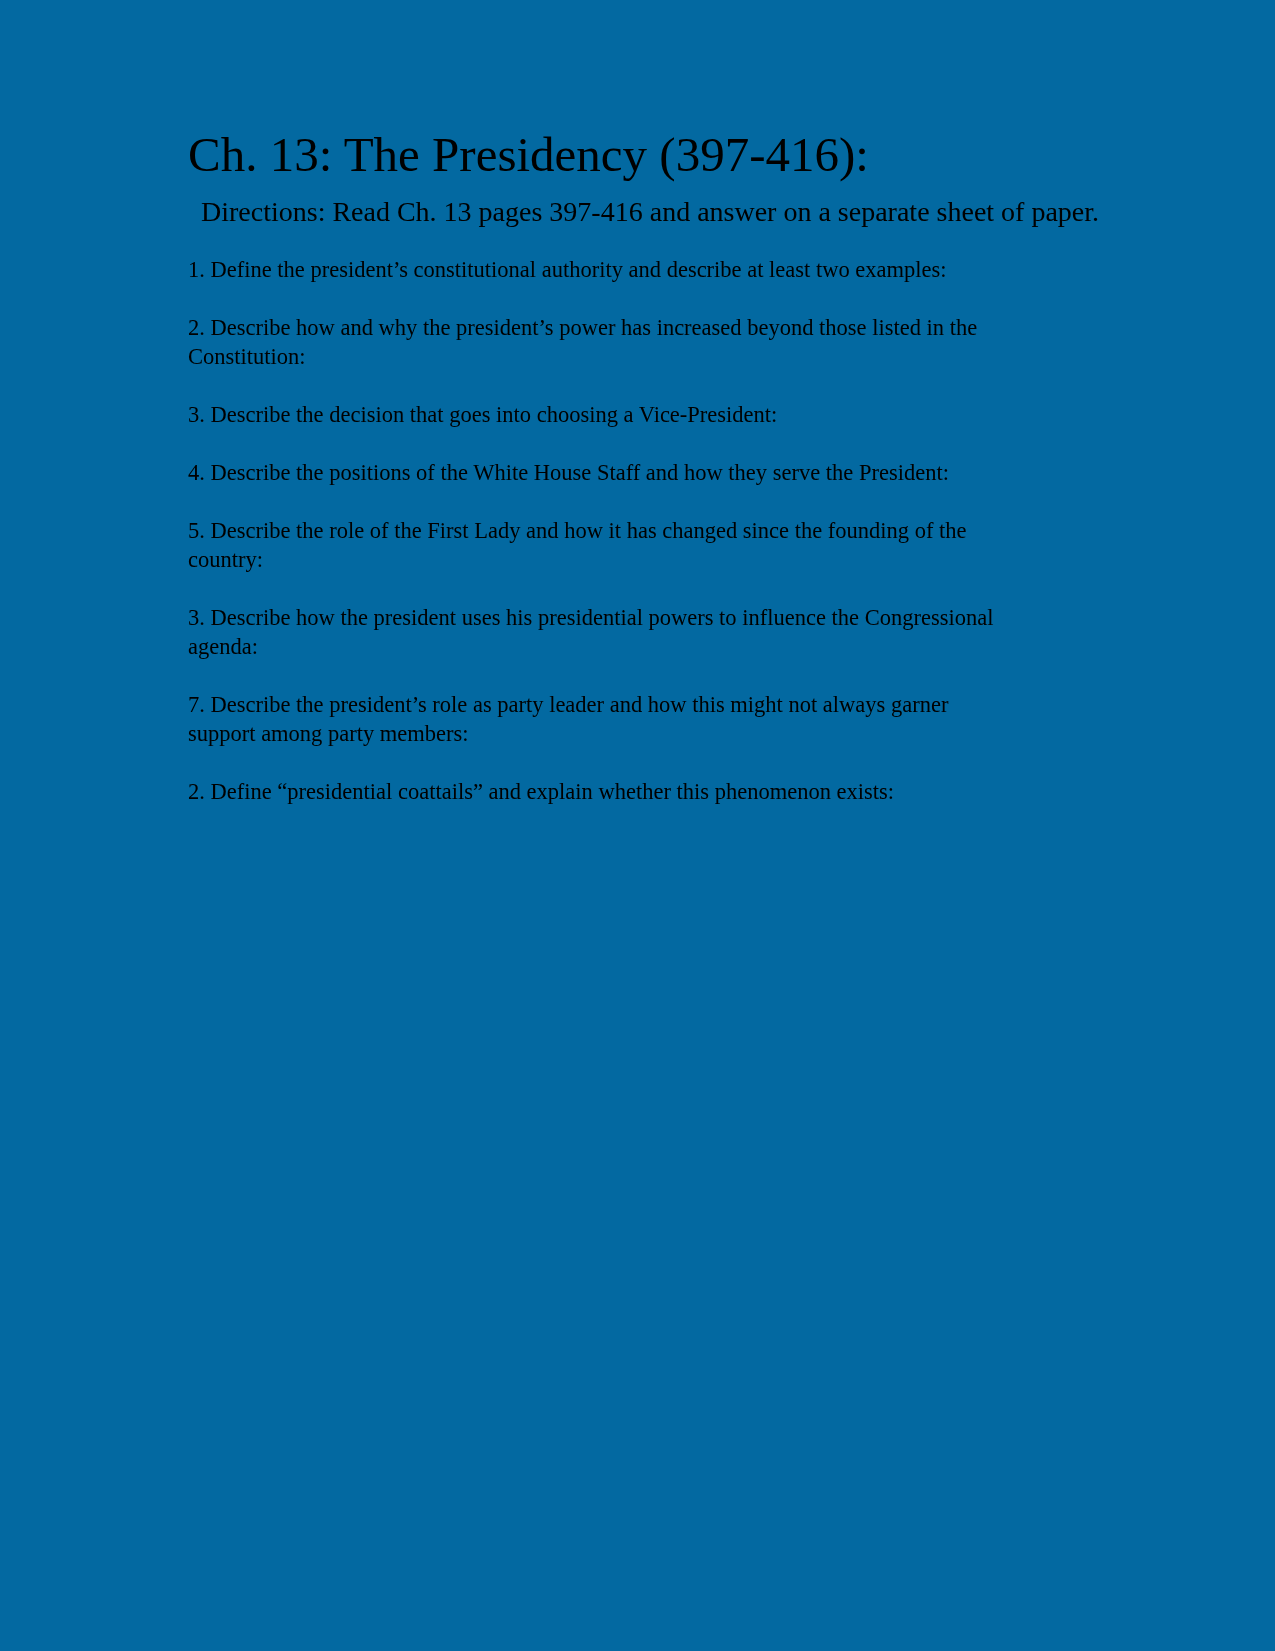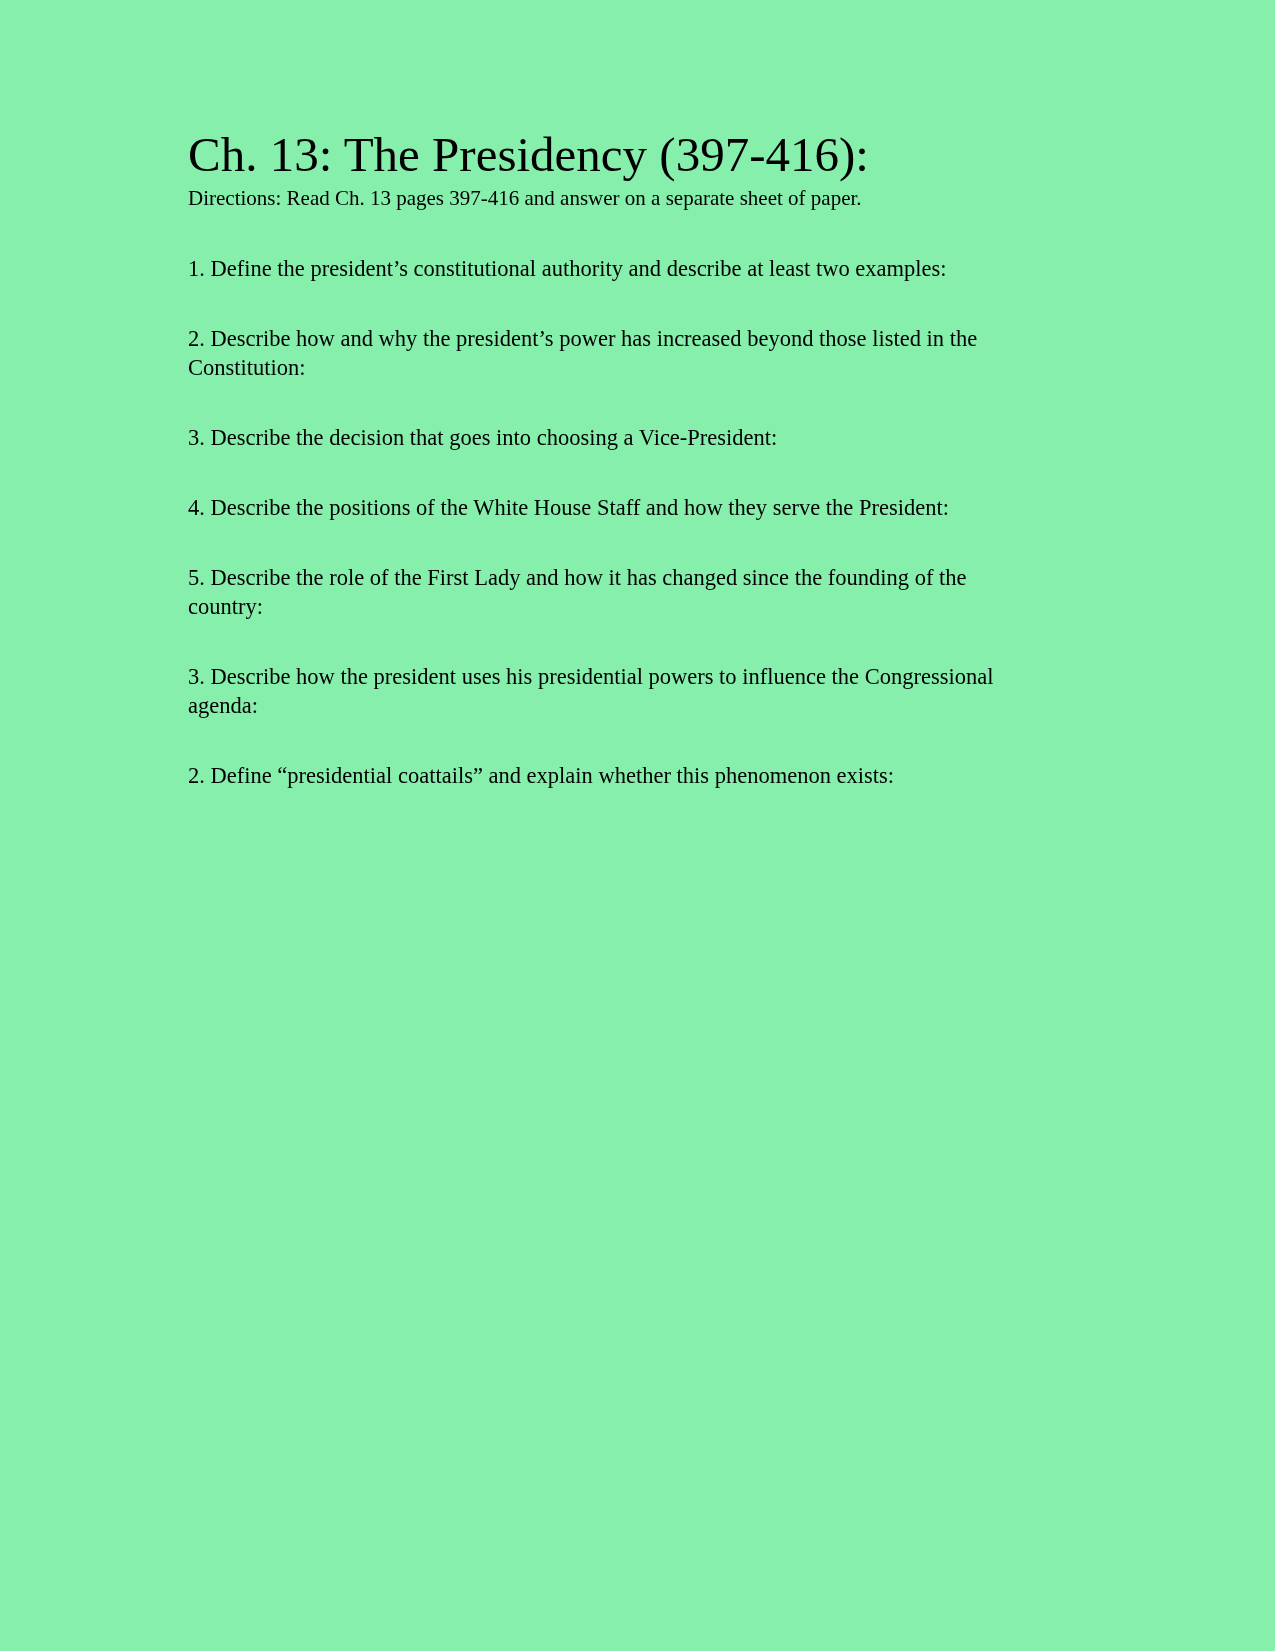--- a/index.html
+++ b/index.html
@@ -12,51 +12,53 @@
     height: 1651px;
     font-family: "Liberation Serif", "DejaVu Serif", serif;
     color: #000000;
     overflow: hidden;
   }
   .page {
     box-sizing: border-box;
     width: 1275px;
     height: 1651px;
     padding: 126px 95px 0 188px;
-    background: #86efac;
+    background: #0369a1;
   }
   .title {
     margin: 0;
     font-size: 49px;
     font-weight: normal;
     line-height: 58px;
     white-space: nowrap;
   }
   .directions {
-    margin: 0;
-    font-size: 21px;
+    margin: 13px;
+    font-size: 28px;
     line-height: 29px;
     white-space: pre-line;
   }
   .question {
-    margin: 41px 0 0 0;
+    margin: 29px 0 0 0;
     font-size: 22.5px;
     line-height: 29px;
     white-space: pre-line;
   }
 </style>
 </head>
 <body>
 
 <div class="page">
   <h1 class="title">Ch. 13: The Presidency (397-416):</h1>
   <p class="directions">Directions: Read Ch. 13 pages 397-416 and answer on a separate sheet of paper.</p>
   <p class="question">1. Define the president’s constitutional authority and describe at least two examples:</p>
   <p class="question">2. Describe how and why the president’s power has increased beyond those listed in the
 Constitution:</p>
   <p class="question">3. Describe the decision that goes into choosing a Vice-President:</p>
   <p class="question">4. Describe the positions of the White House Staff and how they serve the President:</p>
   <p class="question">5. Describe the role of the First Lady and how it has changed since the founding of the
 country:</p>
   <p class="question">3. Describe how the president uses his presidential powers to influence the Congressional
 agenda:</p>
+  <p class="question">7. Describe the president’s role as party leader and how this might not always garner
+support among party members:</p>
   <p class="question">2. Define “presidential coattails” and explain whether this phenomenon exists:</p>
 </div>
 
 </body></html>

